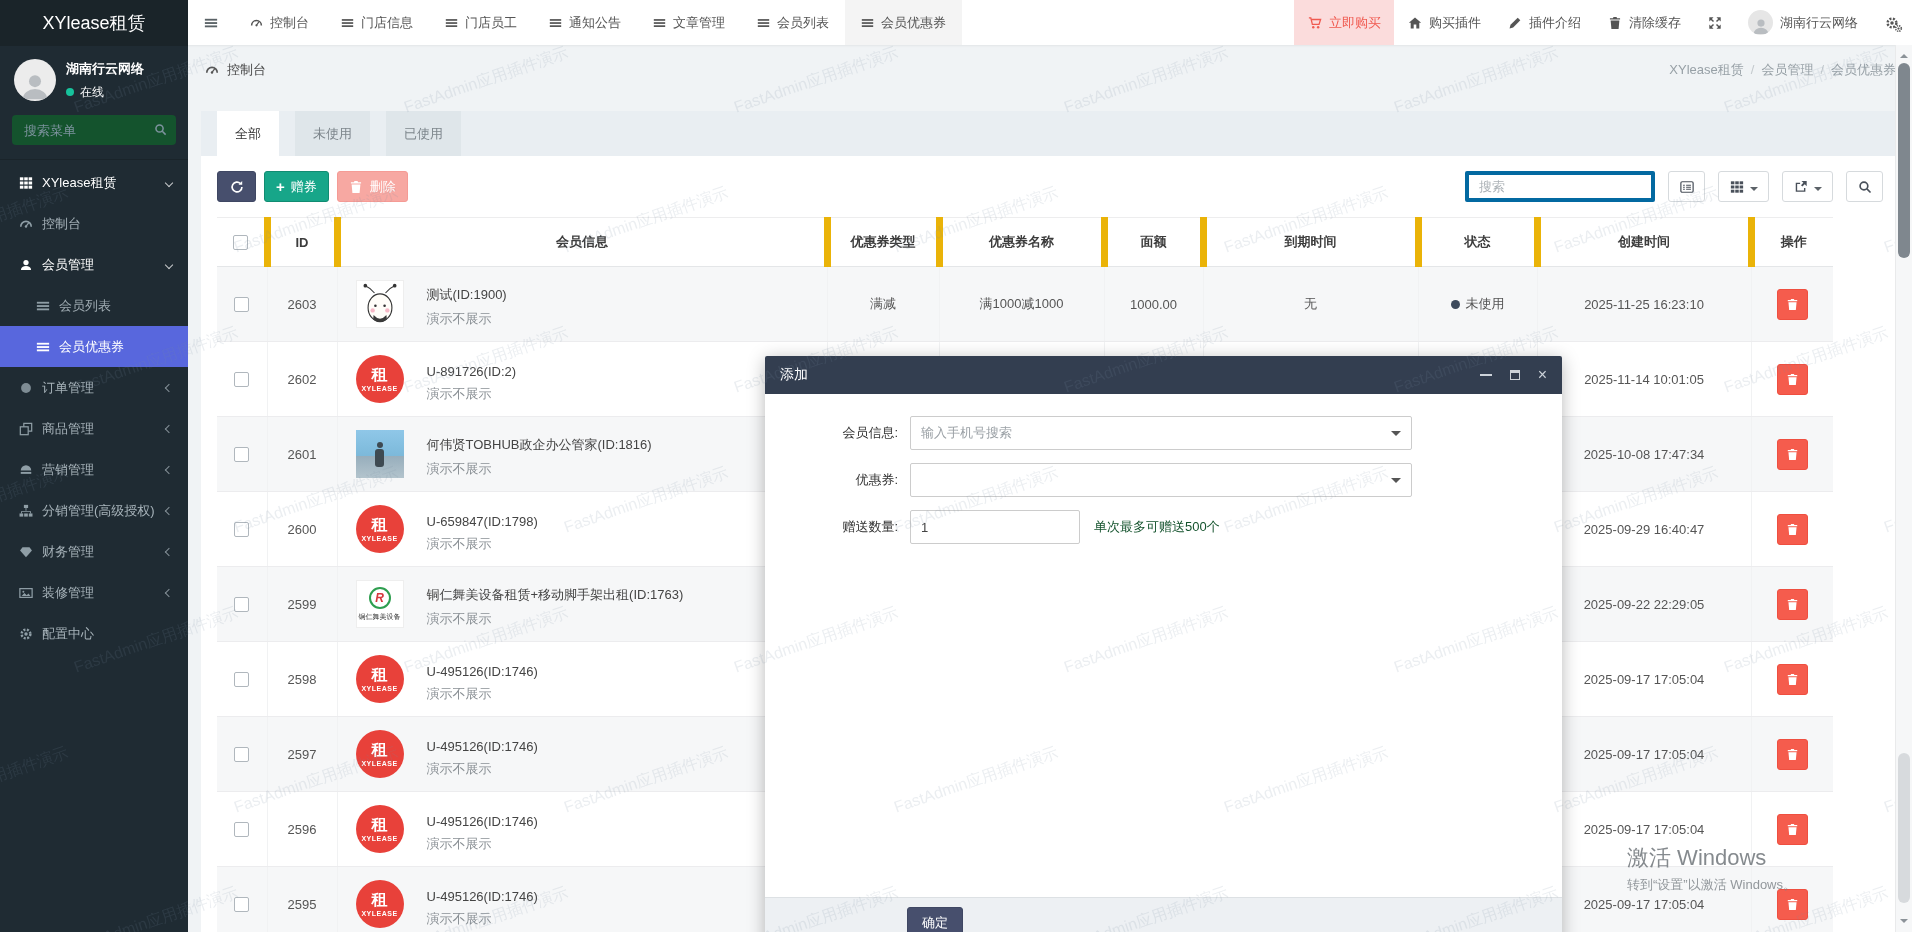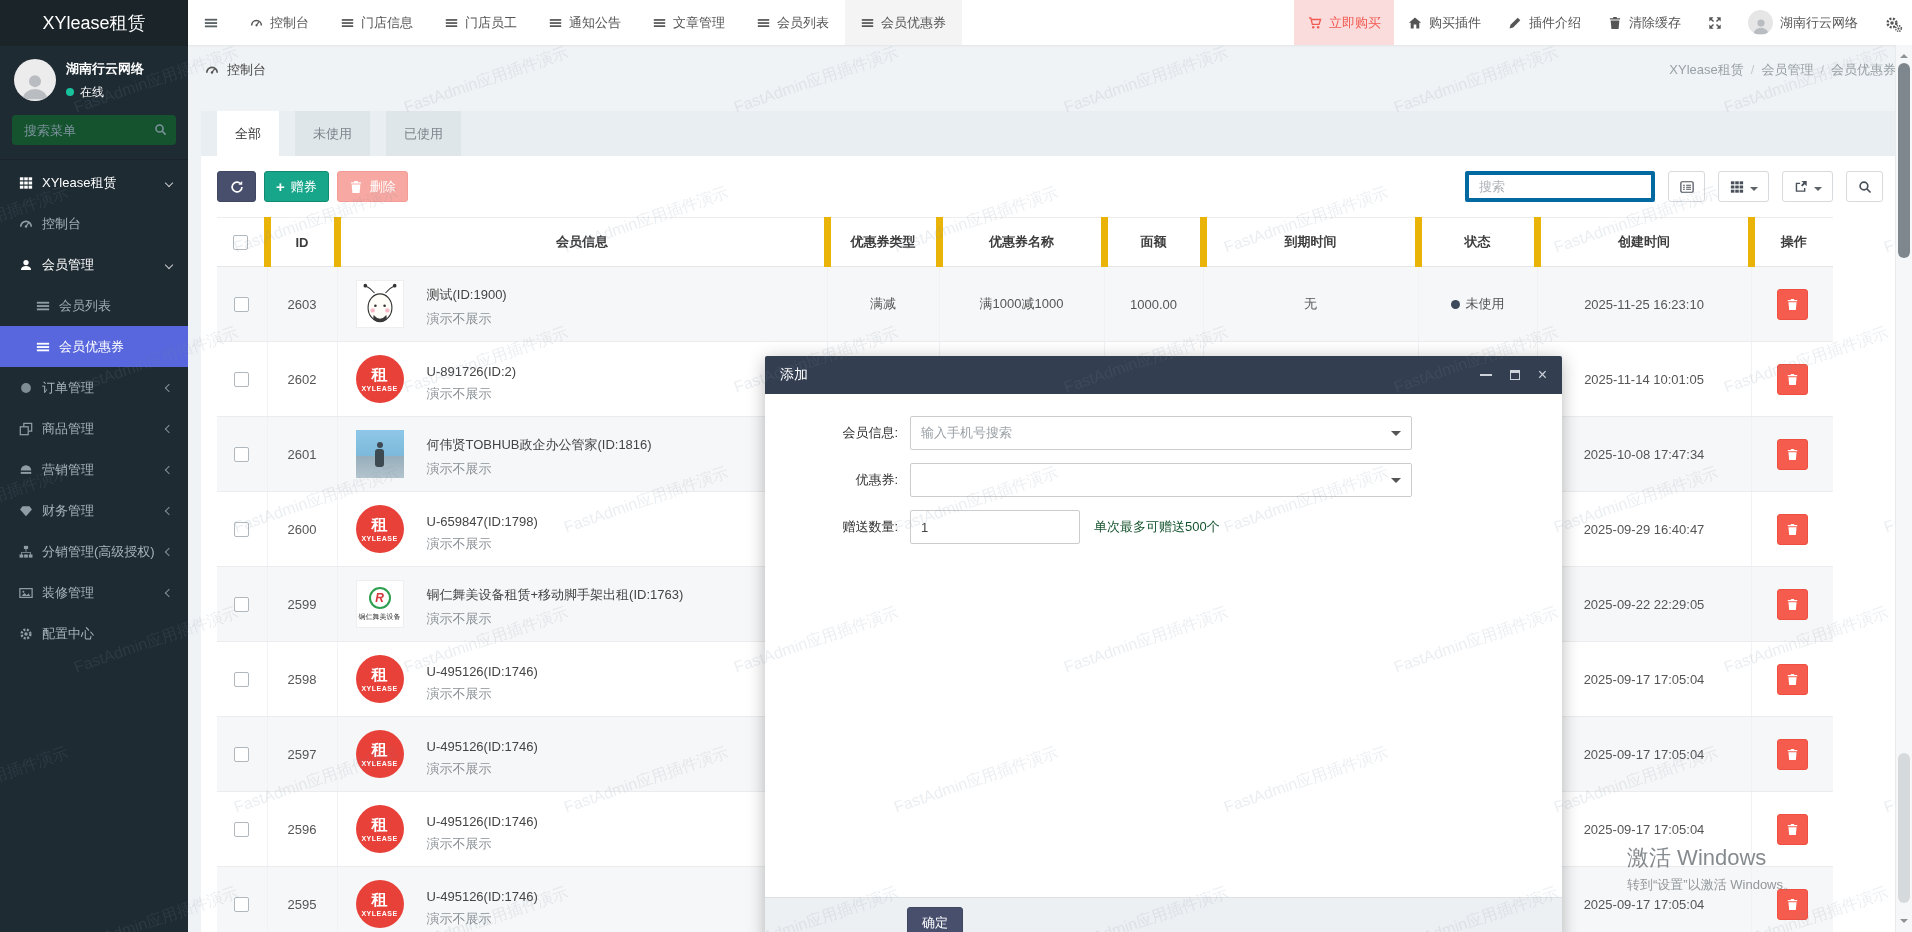--- a/index.html
+++ b/index.html
@@ -240,39 +240,39 @@
           <svg viewBox="0 0 16 16" fill="currentColor">
             <path d="M2 8.5A6 6 0 0 1 14 8.5Z"></path>
             <rect x="2" y="10.2" width="12" height="2.2"></rect>
           </svg>
         </span>
         <span class="mlabel">营销管理</span>
         <span class="chev left"></span>
       </li>
       <li class="mitem">
         <span class="ic">
-          <svg viewBox="0 0 16 16">
-            <path d="M4 2.5h8l2.8 3.8L8 14 1.2 6.3z" fill="currentColor"></path>
-          </svg>
-        </span>
-        <span class="mlabel">财务管理</span>
-        <span class="chev left"></span>
-      </li>
-      <li class="mitem">
-        <span class="ic">
           <svg viewBox="0 0 16 16" fill="currentColor">
             <rect x="5.6" y="1" width="4.8" height="3.6"></rect>
             <rect x="0.6" y="10.8" width="4.2" height="3.6"></rect>
             <rect x="5.9" y="10.8" width="4.2" height="3.6"></rect>
             <rect x="11.2" y="10.8" width="4.2" height="3.6"></rect>
             <path d="M7.5 4.6h1v3h-1z"></path>
             <path d="M2.3 10.8V8.2h11.4v2.6h-1V9.2H3.3v1.6z"></path>
           </svg>
         </span>
         <span class="mlabel">分销管理(高级授权)</span>
+        <span class="chev left"></span>
+      </li>
+      <li class="mitem">
+        <span class="ic">
+          <svg viewBox="0 0 16 16">
+            <path d="M4 2.5h8l2.8 3.8L8 14 1.2 6.3z" fill="currentColor"></path>
+          </svg>
+        </span>
+        <span class="mlabel">财务管理</span>
         <span class="chev left"></span>
       </li>
       <li class="mitem">
         <span class="ic">
           <svg viewBox="0 0 16 16">
             <rect x="1" y="3" width="14" height="10" fill="none" stroke="currentColor" stroke-width="1.4"></rect>
             <circle cx="5" cy="6.5" r="1.1" fill="currentColor"></circle>
             <path d="M3 11.5l3.2-3.6 2.6 2.6 2-2 2.2 3z" fill="currentColor"></path>
           </svg>
         </span>

